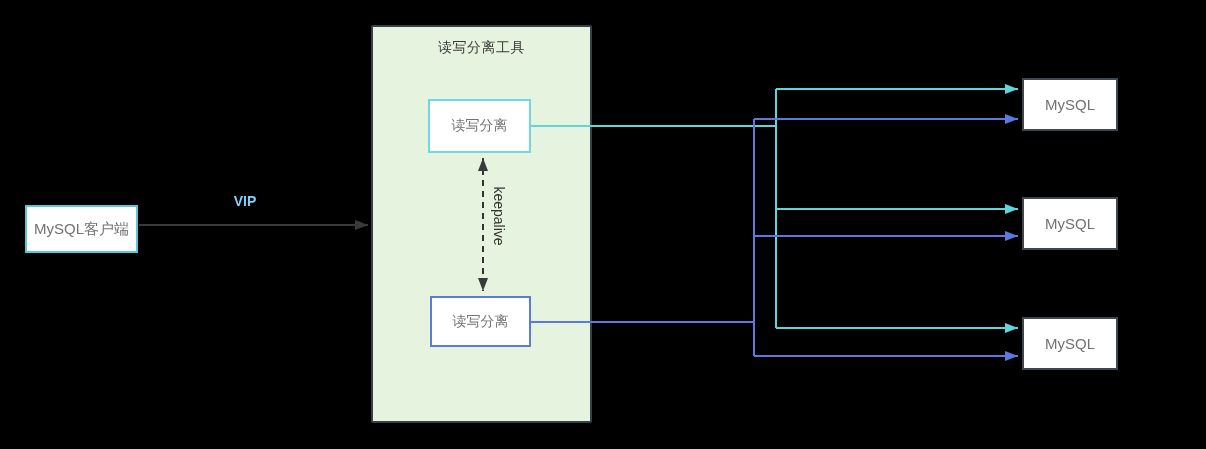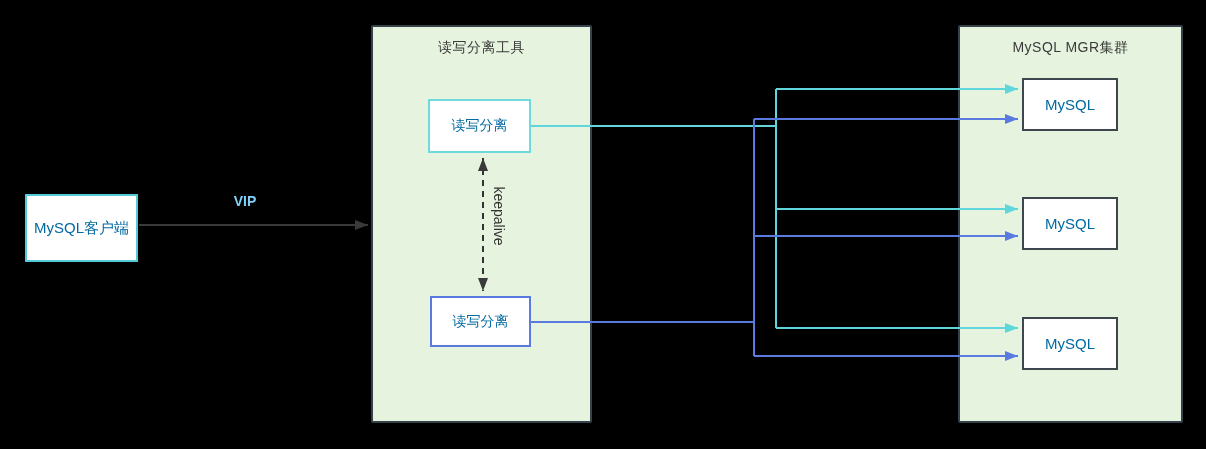--- a/index.html
+++ b/index.html
@@ -44,24 +44,24 @@
   }
   
   .node {
     position: absolute;
     background: #ffffff;
     box-sizing: border-box;
     display: flex;
     align-items: center;
     justify-content: center;
     font-size: 15px;
-    color: #0369a1;
+    color: #737373;
     z-index: 3;
   }
-  .node-client { left: 25px;  top: 194px; width: 113px; height: 68px; border: 2px solid #55c9d6; }
+  .node-client { left: 25px;  top: 205px; width: 113px; height: 48px; border: 2px solid #55c9d6; }
   .node-rw-top { left: 428px; top: 99px;  width: 103px; height: 54px; border: 2px solid #6fd9e0; font-size: 14px; }
   .node-rw-bot { left: 430px; top: 296px; width: 101px; height: 51px; border: 2px solid #5b7ae0; font-size: 14px; }
   .node-mysql  { left: 1022px; width: 96px; height: 53px; border: 2px solid #3f474e; }
   .node-mysql-1 { top: 78px; }
   .node-mysql-2 { top: 197px; }
   .node-mysql-3 { top: 317px; }
   
   .label-vip {
     position: absolute;
     left: 215px;
@@ -88,23 +88,20 @@
 </style>
 </head>
 <body>
 
 <div class="canvas">
 
   <div class="group group-rw">
     <div class="group-title">读写分离工具</div>
   </div>
 
-  <div class="group group-mgr">
-    <div class="group-title">MySQL MGR集群</div>
-  </div>
 
   <svg class="connectors" width="1206" height="449" viewBox="0 0 1206 449">
     <defs>
       <marker id="ah-dark" markerUnits="userSpaceOnUse" markerWidth="14" markerHeight="12" refX="13" refY="5" orient="auto-start-reverse">
         <path d="M0,0 L13,5 L0,10 z" fill="#3a3a3a"></path>
       </marker>
       <marker id="ah-cyan" markerUnits="userSpaceOnUse" markerWidth="15" markerHeight="12" refX="13" refY="5" orient="auto">
         <path d="M0,0 L13,5 L0,10 z" fill="#5ed6dc"></path>
       </marker>
       <marker id="ah-blue" markerUnits="userSpaceOnUse" markerWidth="15" markerHeight="12" refX="13" refY="5" orient="auto">

